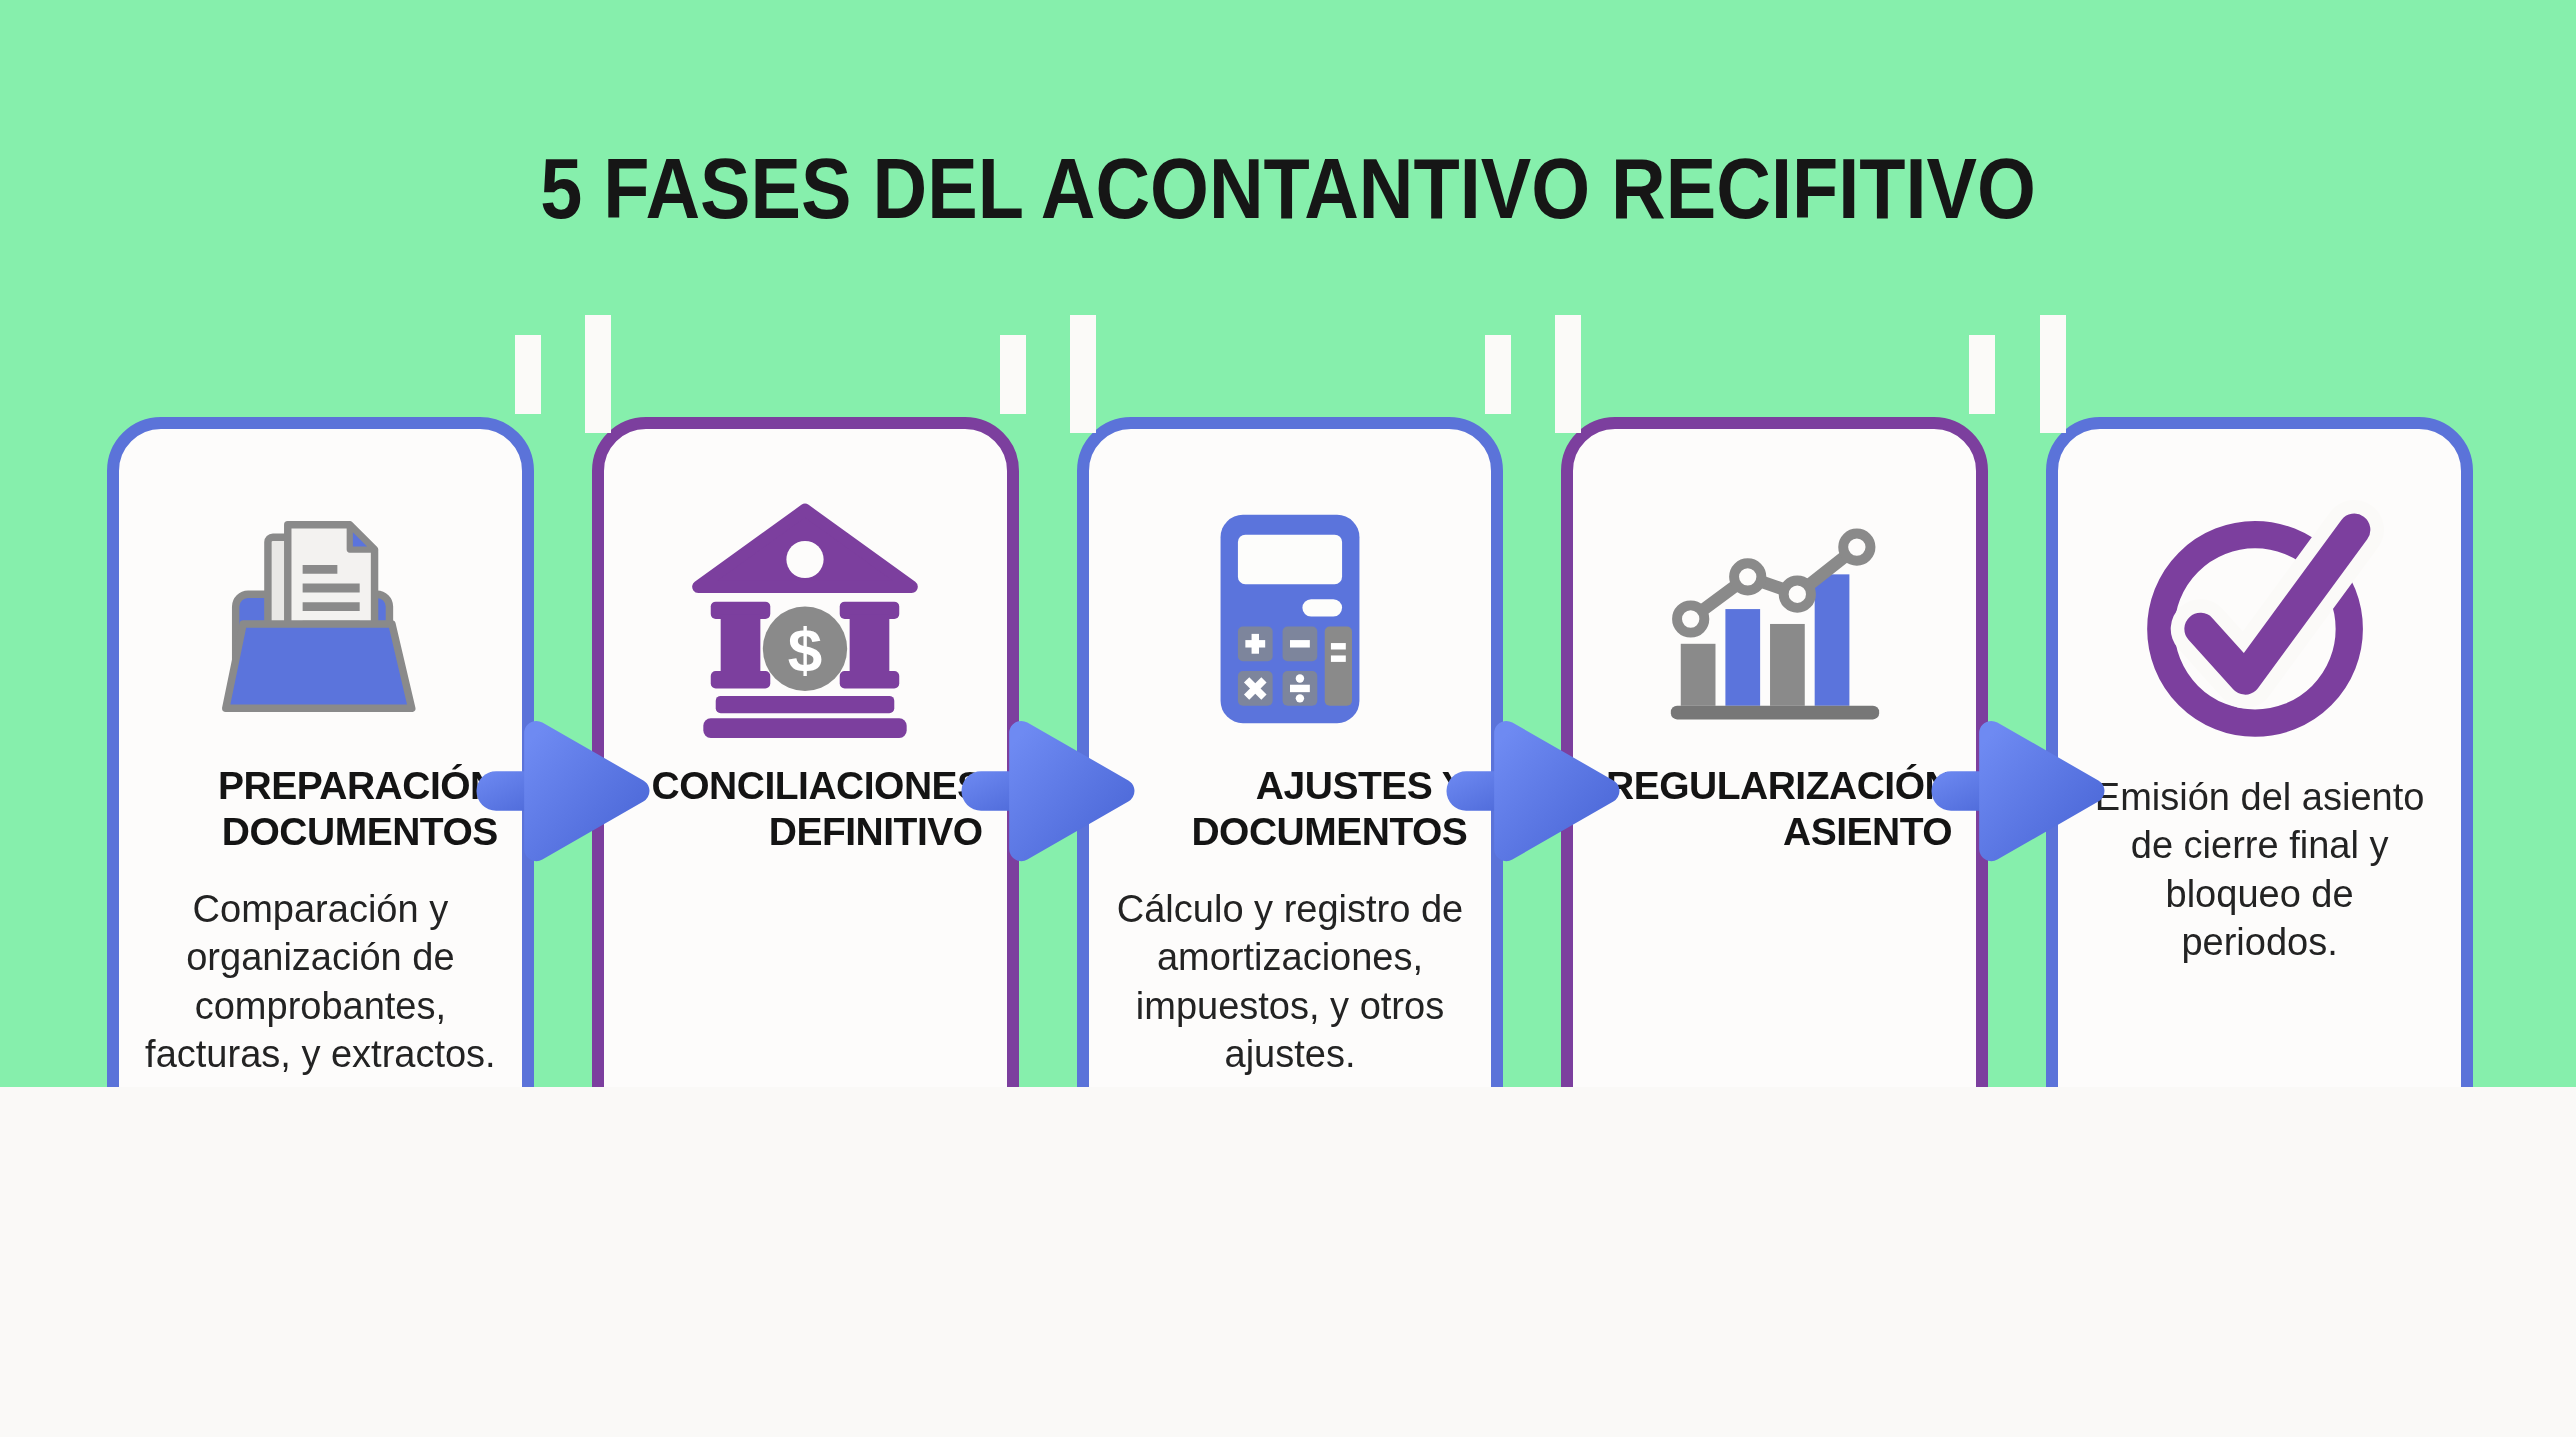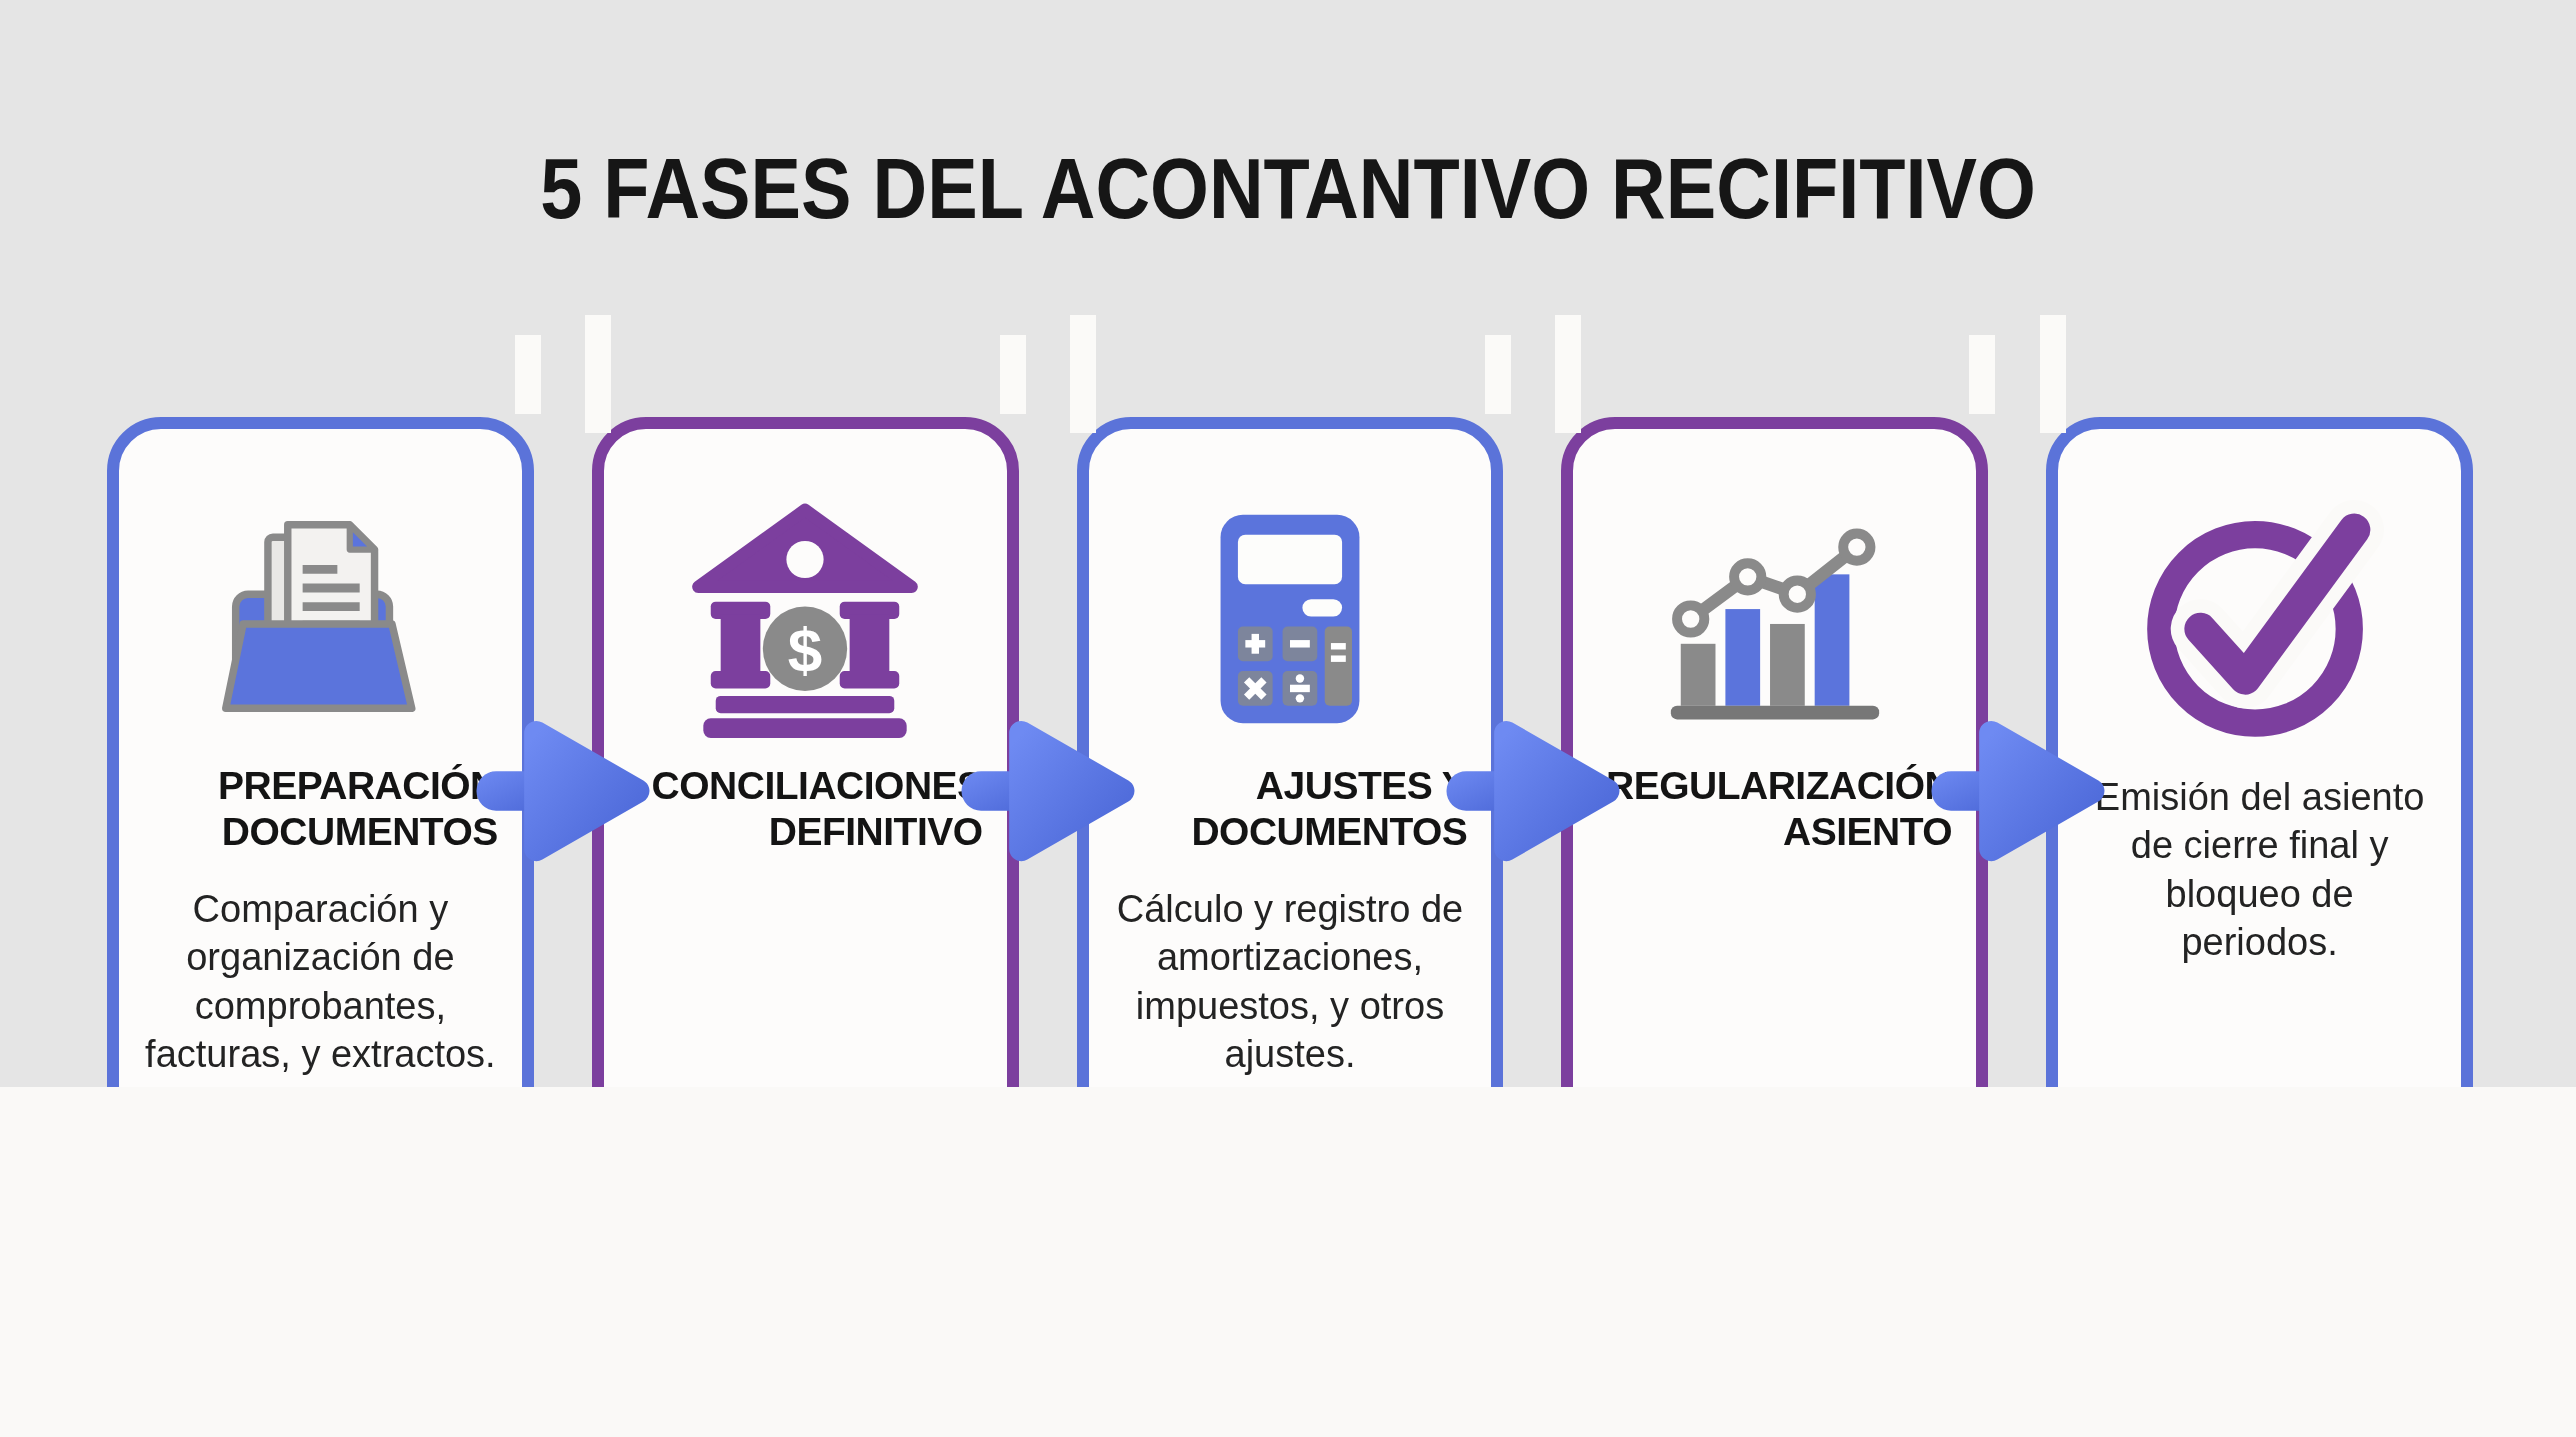--- a/index.html
+++ b/index.html
@@ -1,16 +1,16 @@
 <!DOCTYPE html>
 <html style="font-size:15px"><head>
 <meta charset="utf-8">
 <style>
   html,body{margin:0;padding:0;background:#faf9f7;}
-  .canvas{position:relative;width:2576px;height:1087px;background:#e5e5e5;overflow:hidden;
+  .canvas{position:relative;width:2576px;height:1087px;background:#86efac;overflow:hidden;
           font-family:"Liberation Sans", sans-serif;}
   .main-title{position:absolute;left:0;right:0;top:139px;margin:0;text-align:center;
               font-size:86px;font-weight:bold;letter-spacing:0px;color:#161616;
               transform:scaleX(0.88);white-space:nowrap;}
   .cards{position:absolute;left:107px;top:417px;width:2366px;height:758px;display:flex;gap:58px;}
   .card{width:427px;height:758px;box-sizing:border-box;border:12px solid #5b73d9;border-radius:54px;
         background:#fdfcfb;display:flex;flex-direction:column;align-items:center;padding:0 24px;}
   .card.accent-purple{border-color:#7c3f9e;}
   .icon-wrap{height:248px;margin-top:66px;display:flex;align-items:center;justify-content:center;}
   .icon-wrap svg{width:248px;height:248px;}

